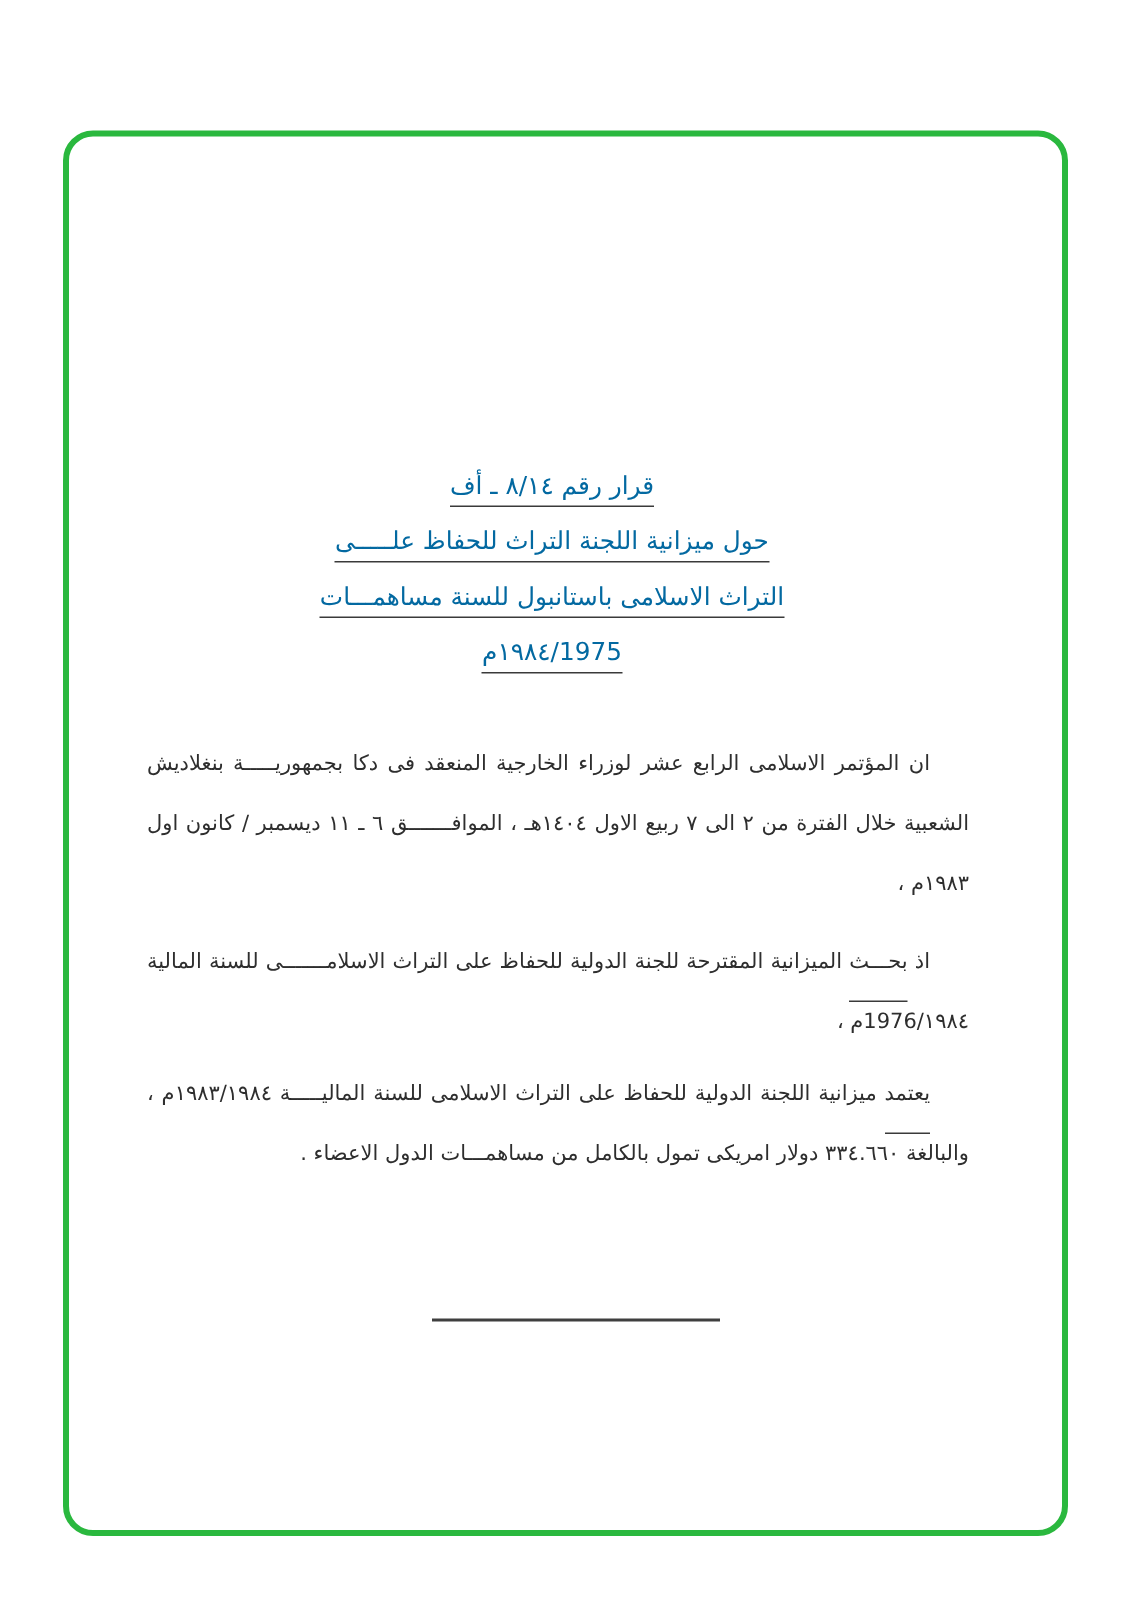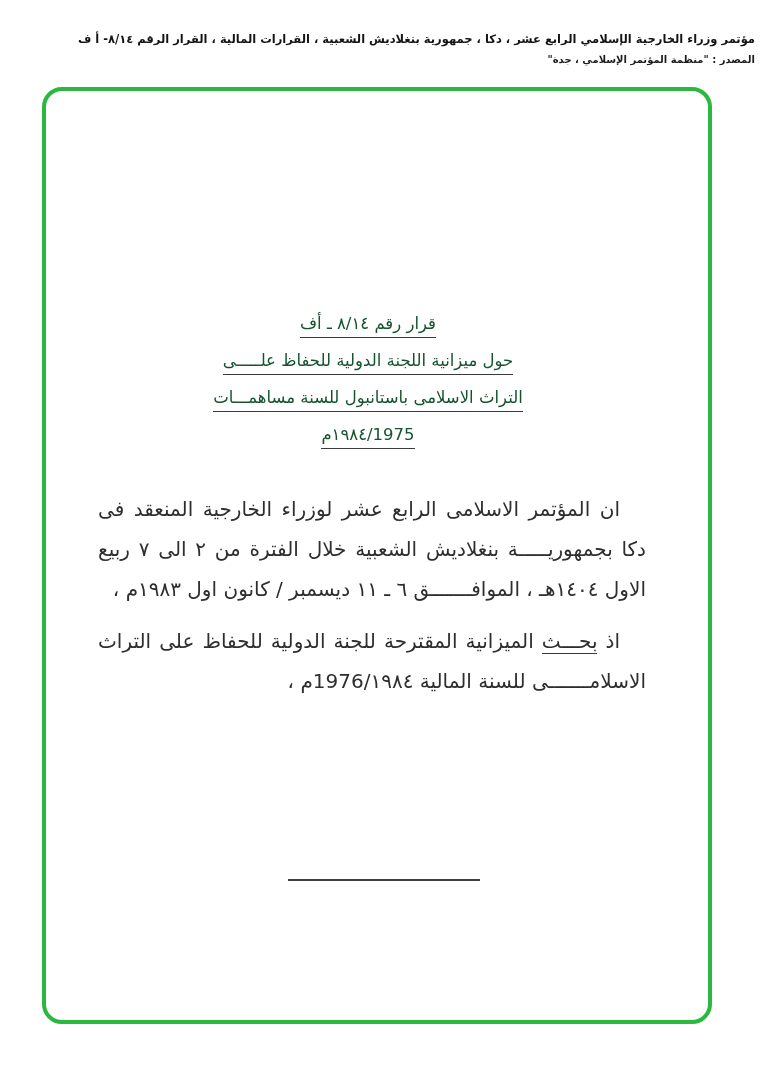--- a/index.html
+++ b/index.html
@@ -43,91 +43,90 @@
     border-radius:20px;
     background:#ffffff;
   }
   
   .title-block {
     position:absolute;
     top:222px;
     right:170px;
     width:340px;
     text-align:center;
-    color:#14532d;
+    color:#0369a1;
   }
   .title-line {
     margin-bottom:16px;
     font-size:16.5px;
     line-height:21px;
   }
   .title-line > span {
     border-bottom:1.5px solid #3a3a3a;
     padding-bottom:4px;
     white-space:nowrap;
   }
   
   .para {
     position:absolute;
     right:62px; left:52px;
-    font-size:20px;
+    font-size:14px;
     line-height:40px;
     color:#2e2e2e;
     text-align:justify;
     text-indent:26px;
   }
   .para .underlined {
     border-bottom:1.5px solid #3a3a3a;
-    padding-bottom:0;
+    padding-bottom:18px;
   }
   .para-1 { top:398px; }
   .para-2 { top:530px; }
   .para-3 { top:618px; }
   
   .end-rule {
     position:absolute;
     top:788px;
     left:242px;
     width:192px;
     border-top:2px solid #3f3f3f;
   }
 </style>
 </head>
 <body>
 
 <div class="page">
 
-  <div class="page-header">
-    <div class="line1">مؤتمر وزراء الخارجية الإسلامي الرابع عشر ، دكا ، جمهورية بنغلاديش الشعبية ، القرارات المالية ، القرار الرقم ٨/١٤- أ ف</div>
-    <div class="line2">المصدر :  "منظمة المؤتمر الإسلامي ، جدة"</div>
-  </div>
 
   <div class="doc-frame">
 
     <div class="title-block">
       <div class="title-line">
         <span>قرار رقم ٨/١٤ ـ أف</span>
       </div>
       <div class="title-line">
-        <span>حول ميزانية اللجنة الدولية للحفاظ علـــــى</span>
+        <span>حول ميزانية اللجنة التراث للحفاظ علـــــى</span>
       </div>
       <div class="title-line">
         <span>التراث الاسلامى باستانبول للسنة مساهمـــات</span>
       </div>
       <div class="title-line">
         <span>1975/١٩٨٤م</span>
       </div>
     </div>
 
     <div class="para para-1">
       <span>ان </span><span class="underlined"></span><span>المؤتمر الاسلامى الرابع عشر لوزراء الخارجية المنعقد فى دكا بجمهوريـــــة بنغلاديش الشعبية خلال الفترة من ٢ الى ٧ ربيع الاول ١٤٠٤هـ ، الموافـــــــق ٦ ـ ١١ ديسمبر / كانون اول ١٩٨٣م ،</span>
     </div>
 
     <div class="para para-2">
       <span>اذ </span><span class="underlined">بحـــث</span><span> الميزانية المقترحة للجنة الدولية للحفاظ على التراث الاسلامـــــــى للسنة المالية 1976/١٩٨٤م ،</span>
     </div>
 
+    <div class="para para-3">
+      <span></span><span class="underlined">يعتمد</span><span> ميزانية اللجنة الدولية للحفاظ على التراث الاسلامى للسنة الماليـــــة ١٩٨٣/١٩٨٤م ، والبالغة ٣٣٤.٦٦٠ دولار امريكى تمول بالكامل من مساهمـــات الدول الاعضاء .</span>
+    </div>
 
     <div class="end-rule"></div>
 
   </div>
 
 </div>
 
 </body></html>

